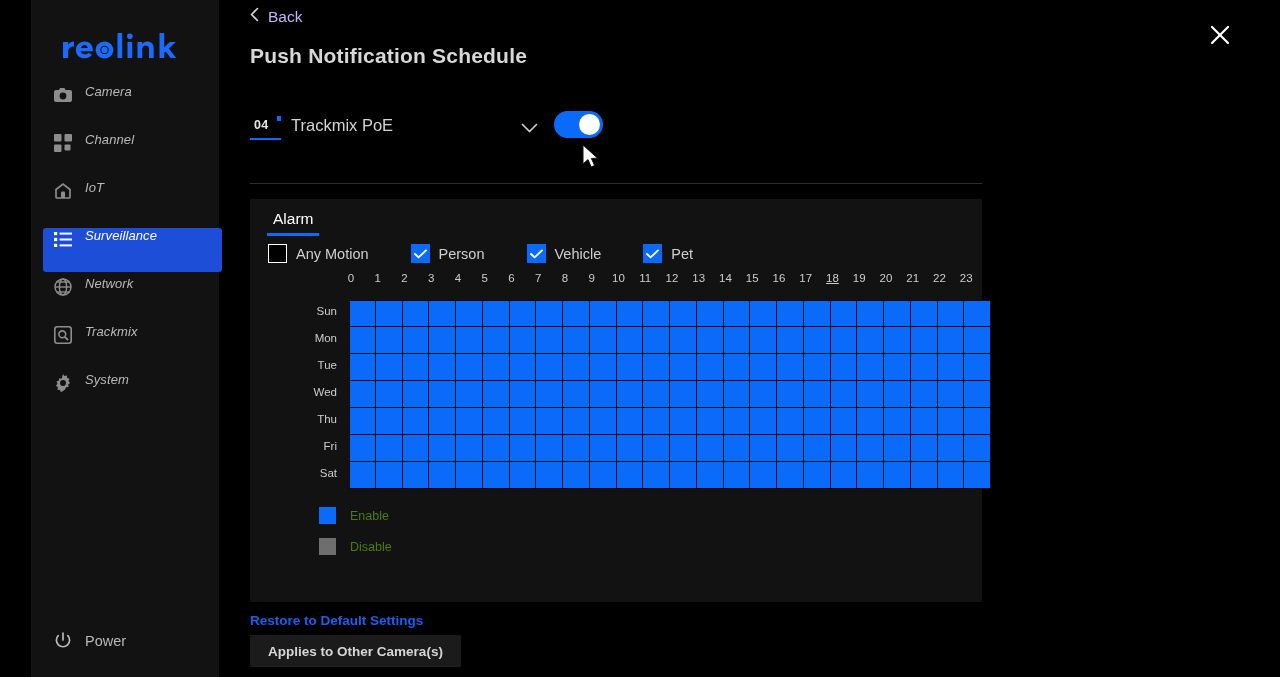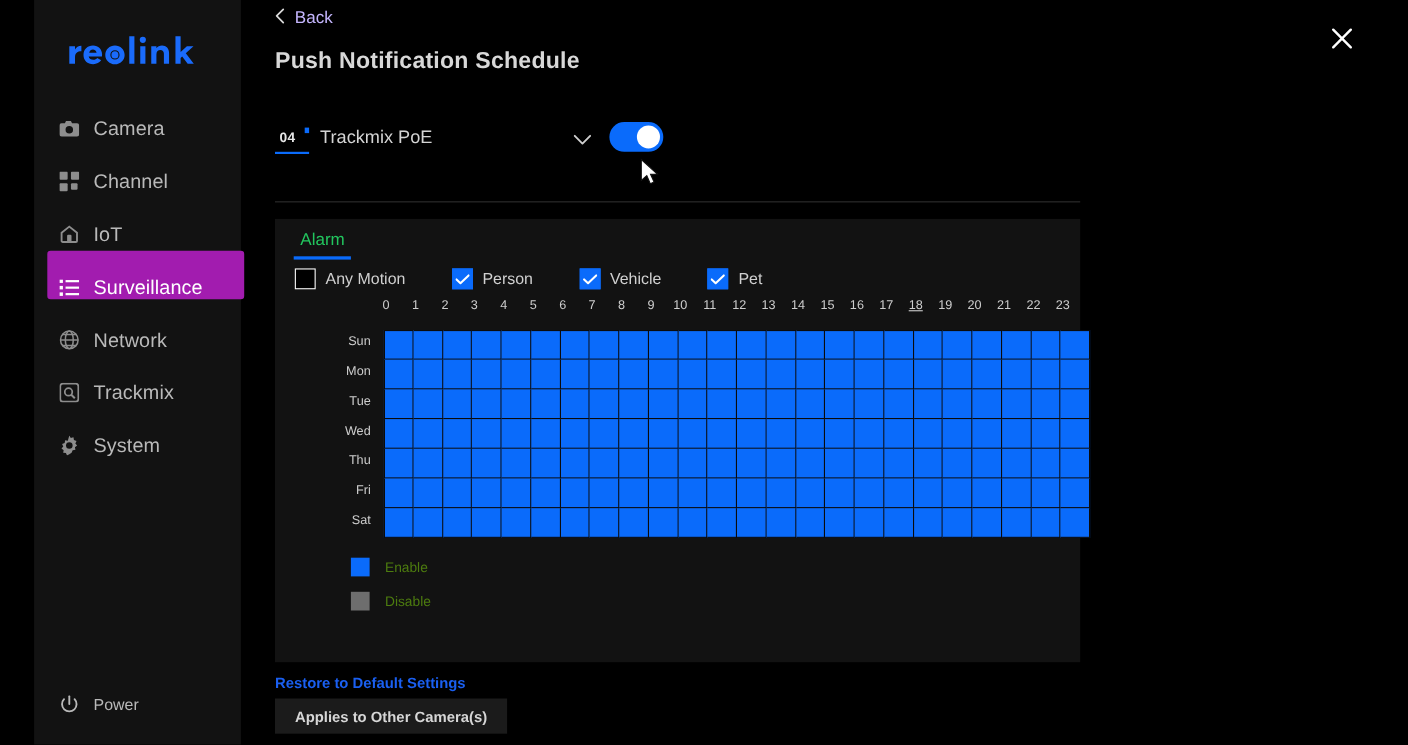--- a/index.html
+++ b/index.html
@@ -40,32 +40,33 @@
     align-items: center;
     justify-content: center;
   }
   .logo svg { display: block; }
 
   .nav { position: absolute; left: 0; top: 84px; width: 188px; }
 
   .nav-item {
     position: relative;
     display: flex;
-    align-items: flex-end;
+    align-items: flex-start;
     height: 44px;
     margin: 0 0 4px 12px;
     width: 179px;
     padding-left: 9px;
     border-radius: 3px;
     color: #b9b9b9;
-    font-size: 18px;
+    font-size: 13px;
     letter-spacing: .1px;
     cursor: pointer;
-  }
-  .nav-item.active { background: #a21caf; color: #ffffff; }
+    font-style: italic;
+  }
+  .nav-item.active { background: #1d4ed8; color: #ffffff; }
   .nav-item .ico {
     width: 22px; height: 22px;
     display: flex; align-items: center; justify-content: center;
     margin-right: 11px;
     flex: 0 0 22px;
   }
   .nav-item .ico svg { display: block; }
   .nav-label { white-space: nowrap; }
 
   .power-item {
@@ -210,21 +211,21 @@
     position: absolute;
     left: 31px;
     top: 199px;
     width: 732px;
     height: 403px;
     background: #121212;
   }
 
   .tabs { position: absolute; left: 17px; top: 11px; display: flex; }
   .tab { position: relative; padding: 0 6px 8px 6px; cursor: pointer; }
-  .tab-label { color: #22c55e; font-size: 15.5px; }
+  .tab-label { color: #ffffff; font-size: 15.5px; }
   .tab-underline {
     position: absolute;
     left: 0; bottom: 0;
     width: 100%; height: 3px;
     background: #0a6bfb;
   }
 
   .checkbox-row {
     position: absolute;
     left: 18px;

